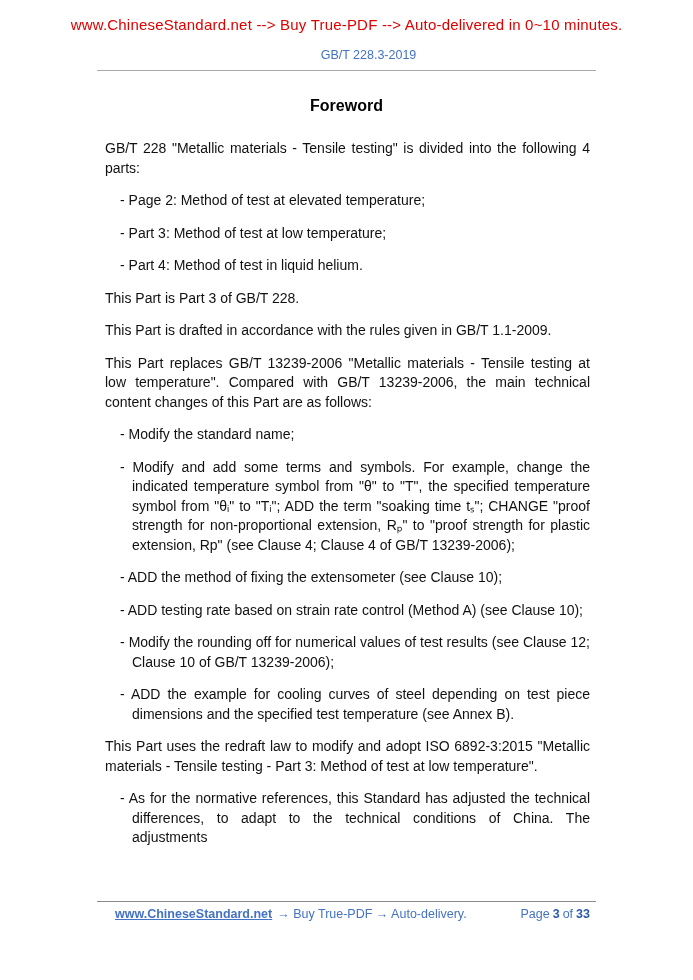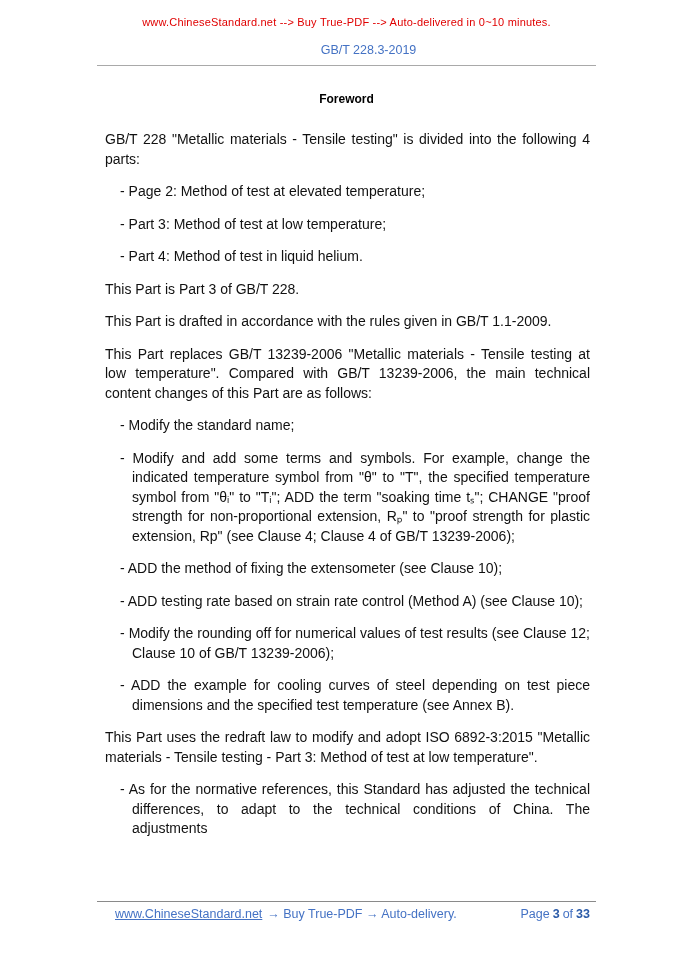--- a/index.html
+++ b/index.html
@@ -12,40 +12,40 @@
     width: 693px;
     height: 980px;
     background: #ffffff;
     font-family: "Liberation Sans", sans-serif;
     color: #111;
     overflow: hidden;
   }
   .banner {
     padding-top: 16px;
     text-align: center;
-    font-size: 11px;
+    font-size: 15px;
     color: #e00000;
     letter-spacing: 0.2px;
   }
   .doc-number {
     margin-top: 15px;
     text-align: center;
     font-size: 12.5px;
     color: #4472c4;
     padding-left: 44px;
   }
   .header-rule {
     border: none;
     border-top: 1px solid #a9a9a9;
     margin: 8px 97px 0 97px;
   }
   .title {
     margin: 26px 0 0 0;
     text-align: center;
-    font-size: 12px;
+    font-size: 16px;
     font-weight: bold;
     color: #000;
   }
   .body-col {
     margin: 24px 103px 0 105px;
     font-size: 14px;
     line-height: 19.5px;
     text-align: justify;
   }
   .para {
@@ -72,20 +72,21 @@
     justify-content: space-between;
     align-items: baseline;
     padding: 5px 6px 0 18px;
     font-size: 12.5px;
     color: #4472c4;
   }
   .footer-left a {
     color: #4472c4;
     text-decoration: underline;
     cursor: pointer;
+    font-weight: bold;
   }
   .footer-left .tail {
     margin-left: 5px;
   }
   .footer-right span {
     margin-left: 3px;
   }
   .footer-right .pg-num {
     font-weight: bold;
     color: #2a5aa8;

